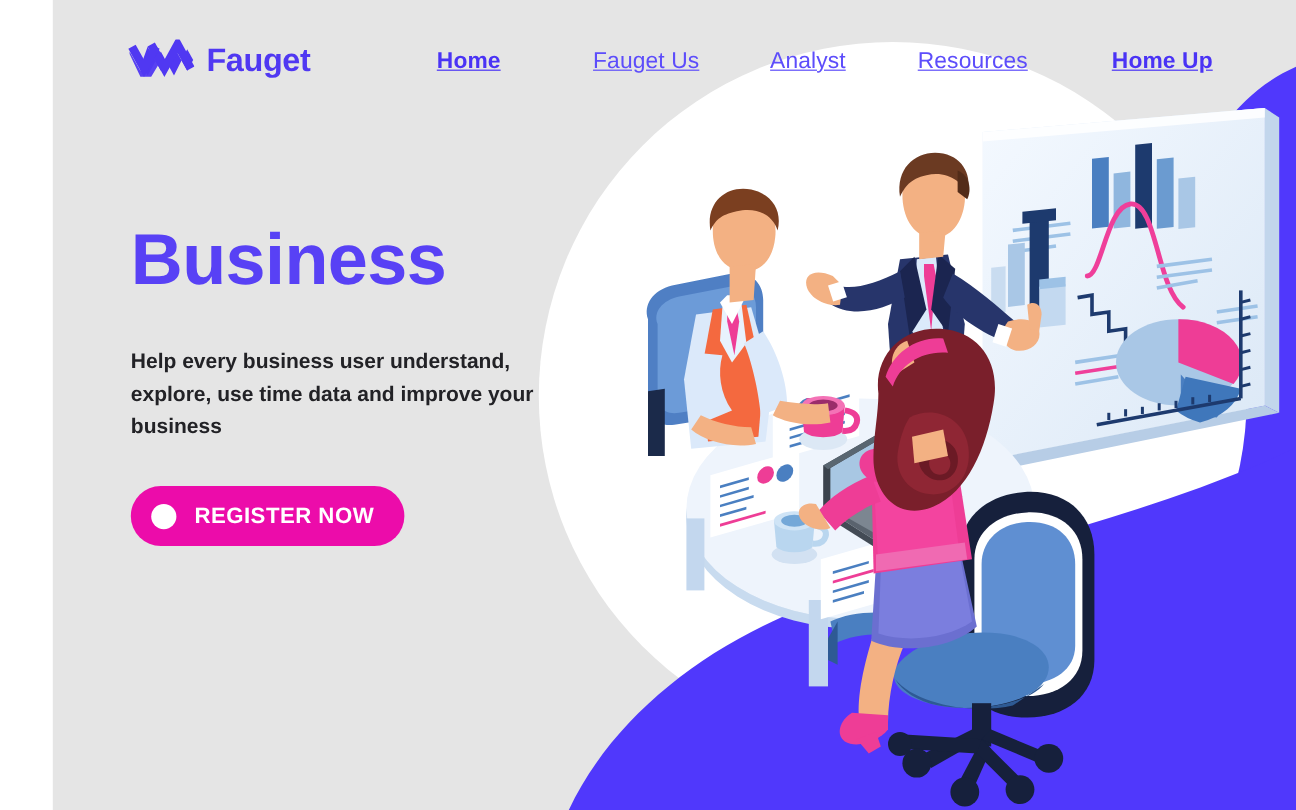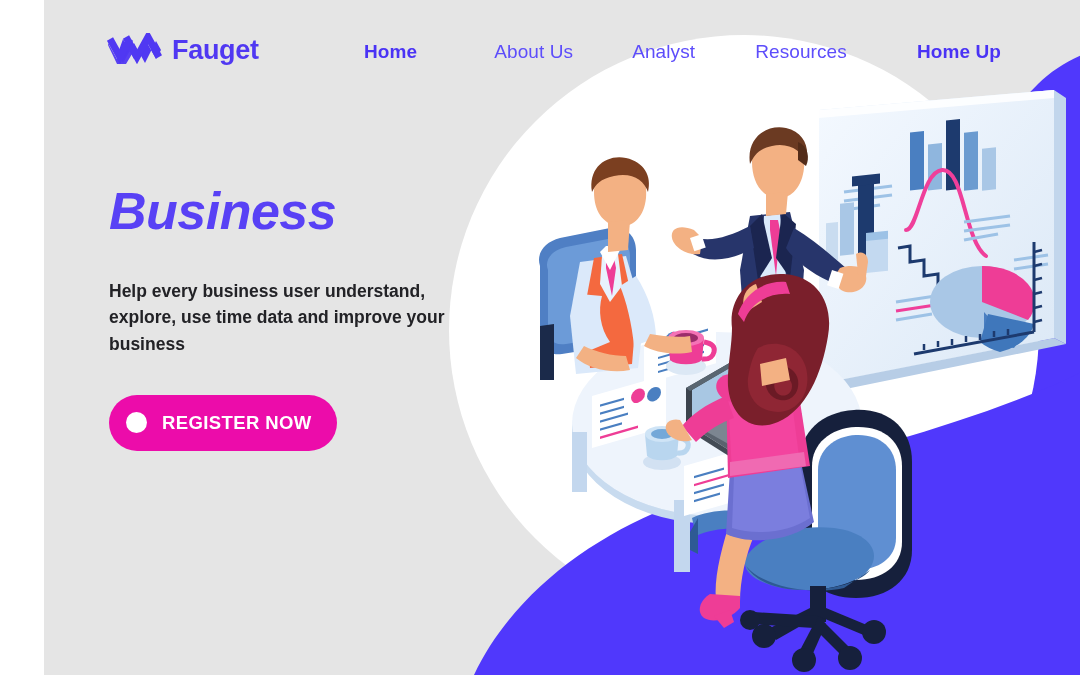--- a/index.html
+++ b/index.html
@@ -29,46 +29,47 @@
     font-size:27px; font-weight:bold; color:#5038f2;
     letter-spacing:-0.3px;
   }
   .nav { position:absolute; left:320px; top:41px; display:flex; align-items:center; }
   .nav-item {
     color:#5d4dfb;
     font-size:19px;
     letter-spacing:0.1px;
     white-space:nowrap;
     cursor:pointer;
+    text-decoration:underline;
   }
   .nav-item.strong { font-weight:bold; color:#4a33f5; }
   .nav-gap-1 { width:77px; }
   .nav-gap-2 { width:59px; }
   .nav-gap-3 { width:60px; }
   .nav-gap-4 { width:70px; }
 
   
   .hero { position:absolute; left:65px; top:178px; width:420px; z-index:15; }
   .hero-title {
-    font-size:52px; line-height:1.3; font-weight:bold;
-    color:#5841f5; letter-spacing:-0.5px;font-style:italic;
+    font-size:60px; line-height:1.3; font-weight:bold;
+    color:#5841f5; letter-spacing:-0.5px;
   }
   .hero-title .l2 { display:block; }
   .hero-sub {
     margin-top:32px;
     font-size:17.5px; line-height:1.53; color:#222226;
     width:345px;
     font-weight:bold;
   }
   .cta {
     margin-top:37px;
     display:inline-flex; align-items:center;
     background:#ec0caa;
     border:none; border-radius:40px;
-    height:56px; padding:0 25px 0 17px;
+    height:50px; padding:0 25px 0 17px;
     cursor:pointer;
   }
   .cta-dot {
     width:21px; height:21px; border-radius:50%;
     background:#ffffff; margin-right:15px; flex:none;
   }
   .cta-label {
     color:#fff; font-weight:bold; font-size:18.5px; letter-spacing:0.4px;
   }
 
@@ -105,21 +106,21 @@
         <path d="M17,6 L28,26 L39,6 L50,26 L55,17 L50,8 L39,30 L28,10 L17,30 L12,20 Z" fill="#5038f2"></path>
         <path d="M20,4 L31,24 L42,4 L53,24" fill="none" stroke="#5038f2" stroke-width="7" stroke-linejoin="miter"></path>
         <path d="M4,6 L14,24 L24,6" fill="none" stroke="#5038f2" stroke-width="7" stroke-linejoin="miter"></path>
       </svg>
       <span class="logo-text">Fauget</span>
     </div>
 
     <nav class="nav">
       <a class="nav-item strong">Home</a>
       <span class="nav-gap-1"></span>
-      <a class="nav-item">About Us</a>
+      <a class="nav-item">Fauget Us</a>
       <span class="nav-gap-2"></span>
       <a class="nav-item">Analyst</a>
       <span class="nav-gap-3"></span>
       <a class="nav-item">Resources</a>
       <span class="nav-gap-4"></span>
       <a class="nav-item strong">Home Up</a>
     </nav>
   </header>
 
   <section class="hero">

